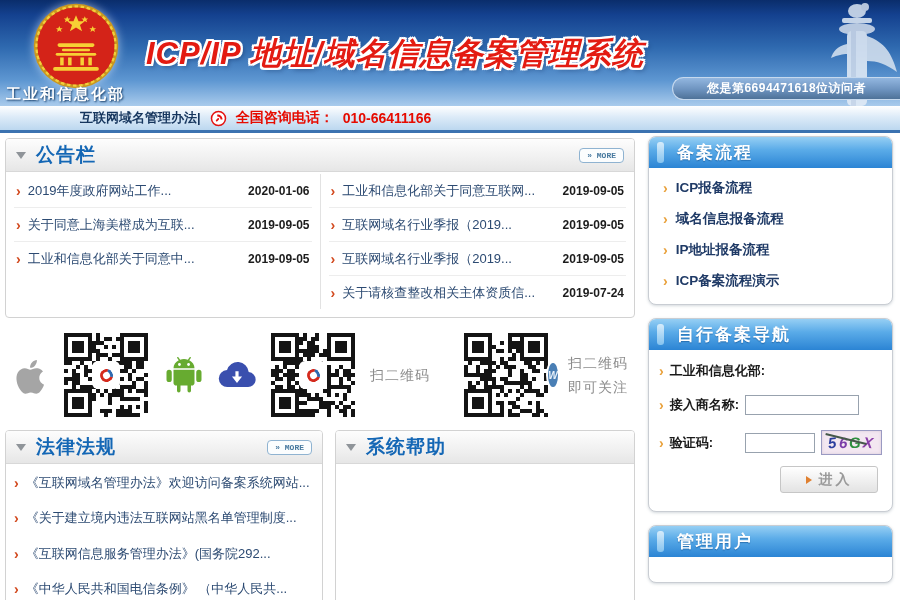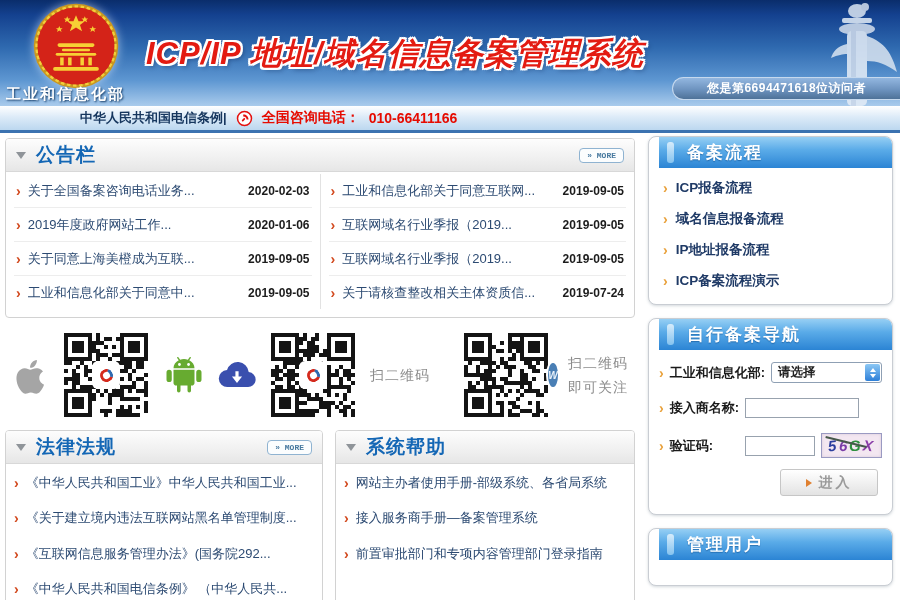--- a/index.html
+++ b/index.html
@@ -63,21 +63,21 @@
   
   .bottom-row{ display:flex; gap:12px; }
   .laws-panel{ width:318px; height:260px; }
   .help-panel{ width:300px; height:260px; }
   .law-row{ display:flex; align-items:center; gap:7px; padding:9.5px 8px 8px; }
   .law-link{ color:#2c4a72; font-size:13px; text-decoration:none; white-space:nowrap; overflow:hidden; }
 
   
   .spanel{ border:1px solid #c9cdd3; border-radius:8px; background:#fff; box-shadow:0 1px 3px rgba(110,125,140,.3); overflow:hidden; }
   .spanel-head{ height:31px; background:linear-gradient(180deg,#96cff4 0%,#5aabe8 42%,#2b84d4 100%);
-    display:flex; align-items:center; padding:0 12px; position:relative;margin-left:10px; }
+    display:flex; align-items:center; padding:0 12px; position:relative; }
   .spanel-head::before{ content:""; position:absolute; left:8px; top:5px; width:7px; height:21px;
     background:linear-gradient(180deg,#d6ecfb,#85c3ef); border-radius:3px; }
   .spanel-title{ color:#fff; font-weight:bold; font-size:17px; letter-spacing:2px; margin-left:16px; text-shadow:0 1px 1px rgba(0,60,120,.45); }
   .spanel-body{ padding:4px 0 8px; }
   .side-item{ display:flex; align-items:center; gap:8px; padding:6.5px 14px; }
   .sbullet::before{ content:"›"; color:#e9a13b; font-weight:bold; font-size:14px; }
   .side-link{ color:#1f3a66; font-size:13.5px; font-weight:bold; text-decoration:none; display:flex; align-items:center; gap:3px; }
 
   .form-row{ display:flex; align-items:center; padding:8px 10px 7px; gap:6px; }
   .form-label{ color:#1a1a1a; font-weight:bold; font-size:13px; white-space:nowrap; }
@@ -144,21 +144,21 @@
         <rect x="102" y="31" width="20" height="75" rx="5" fill="#e2ebf6"></rect>
         <rect x="106" y="31" width="5" height="75" fill="#cdd9ea"></rect>
         <path d="M122 36 C140 42,147 54,152 72 C141 64,132 61,122 61 Z" fill="#d5e1ef"></path>
         <path d="M102 44 C92 46,88 52,86 58 C93 55,98 54,102 54 Z" fill="#d5e1ef"></path>
       </g>
     </svg>
     <div class="visitor">您是第6694471618位访问者</div>
   </div>
 
   <div class="welcome">
-    <span class="welcome-text">中华人民共和国电信条例|</span>
+    <span class="welcome-text">互联网域名管理办法|</span>
     <span class="phone-ic">
       <svg width="17" height="17" viewBox="0 0 18 18">
         <circle cx="9" cy="9" r="7.4" fill="#fff" stroke="#e41210" stroke-width="1.6"></circle>
         <path d="M5.2 6.9 C7.3 4.7 10.7 4.7 12.8 6.9 L11.4 8.3 C10 7 8 7 6.6 8.3 Z" fill="#e41210" transform="rotate(42 9 9)"></path>
         <rect x="8.2" y="8.5" width="1.8" height="4.4" rx="0.9" fill="#e41210" transform="rotate(42 9 9)"></rect>
       </svg>
     </span>
     <span class="hotline-label">全国咨询电话：</span>
     <span class="hotline-number">010-66411166</span>
   </div>
@@ -168,25 +168,20 @@
     <div class="left-col">
 
       <div class="lpanel">
         <div class="lpanel-head">
           <span class="tri"></span>
           <span class="lpanel-title">公告栏</span>
           <button class="more-btn">» MORE</button>
         </div>
         <div class="ann-body">
           <div class="ann-col">
-            <div class="news-row">
-              <span class="abullet"></span>
-              <a class="news-link" href="#">关于全国备案咨询电话业务...</a>
-              <span class="news-date">2020-02-03</span>
-            </div>
             <div class="news-row">
               <span class="abullet"></span>
               <a class="news-link" href="#">2019年度政府网站工作...</a>
               <span class="news-date">2020-01-06</span>
             </div>
             <div class="news-row">
               <span class="abullet"></span>
               <a class="news-link" href="#">关于同意上海美橙成为互联...</a>
               <span class="news-date">2019-09-05</span>
             </div>
@@ -980,21 +975,21 @@
       <div class="bottom-row">
         <div class="lpanel laws-panel">
           <div class="lpanel-head">
             <span class="tri"></span>
             <span class="lpanel-title">法律法规</span>
             <button class="more-btn">» MORE</button>
           </div>
           <div>
             <div class="law-row">
                 <span class="abullet"></span>
-                <a class="law-link" href="#">《中华人民共和国工业》中华人民共和国工业...</a>
+                <a class="law-link" href="#">《互联网域名管理办法》欢迎访问备案系统网站...</a>
               </div>
             <div class="law-row">
                 <span class="abullet"></span>
                 <a class="law-link" href="#">《关于建立境内违法互联网站黑名单管理制度...</a>
               </div>
             <div class="law-row">
                 <span class="abullet"></span>
                 <a class="law-link" href="#">《互联网信息服务管理办法》(国务院292...</a>
               </div>
             <div class="law-row">
@@ -1002,34 +997,20 @@
                 <a class="law-link" href="#">《中华人民共和国电信条例》 （中华人民共...</a>
               </div>
 
           </div>
         </div>
         <div class="lpanel help-panel">
           <div class="lpanel-head">
             <span class="tri"></span>
             <span class="lpanel-title">系统帮助</span>
           </div>
-          <div>
-            <div class="law-row">
-                <span class="abullet"></span>
-                <a class="law-link" href="#">网站主办者使用手册-部级系统、各省局系统</a>
-              </div>
-            <div class="law-row">
-                <span class="abullet"></span>
-                <a class="law-link" href="#">接入服务商手册—备案管理系统</a>
-              </div>
-            <div class="law-row">
-                <span class="abullet"></span>
-                <a class="law-link" href="#">前置审批部门和专项内容管理部门登录指南</a>
-              </div>
-          </div>
         </div>
       </div>
     </div>
 
     <div class="right-col">
 
       <div class="spanel">
         <div class="spanel-head">
           <span class="spanel-title">备案流程</span>
         </div>
@@ -1054,27 +1035,20 @@
       </div>
 
       <div class="spanel">
         <div class="spanel-head">
           <span class="spanel-title">自行备案导航</span>
         </div>
         <div class="spanel-body">
           <div class="form-row">
             <span class="sbullet"></span>
             <span class="form-label">工业和信息化部:</span>
-            <div class="fake-select sel-province">
-              <span class="fs-value">请选择</span>
-              <span class="fs-spin">
-                  <b class="up"></b>
-                  <b class="dn"></b>
-                </span>
-            </div>
           </div>
           <div class="form-row">
             <span class="sbullet"></span>
             <span class="form-label">接入商名称:</span>
             <input class="text-input" type="text" style="">
           </div>
           <div class="form-row">
             <span class="sbullet"></span>
             <span class="form-label">验证码:</span>
             <input class="text-input cap-input" type="text" style="margin-left: 26px;">

